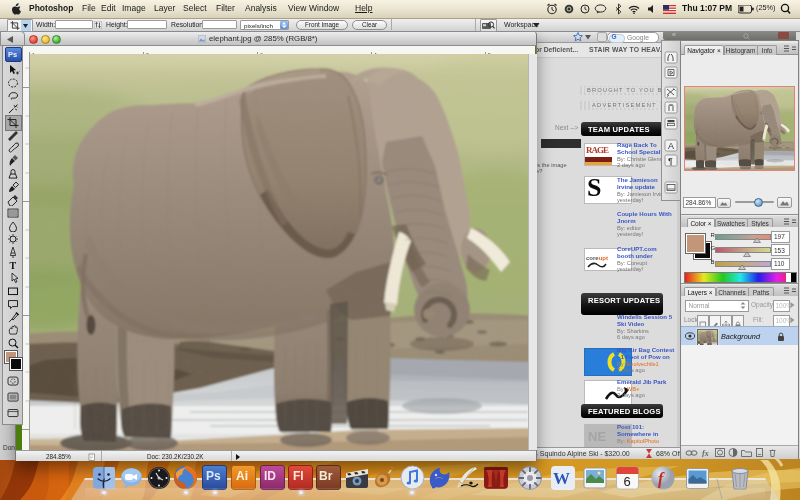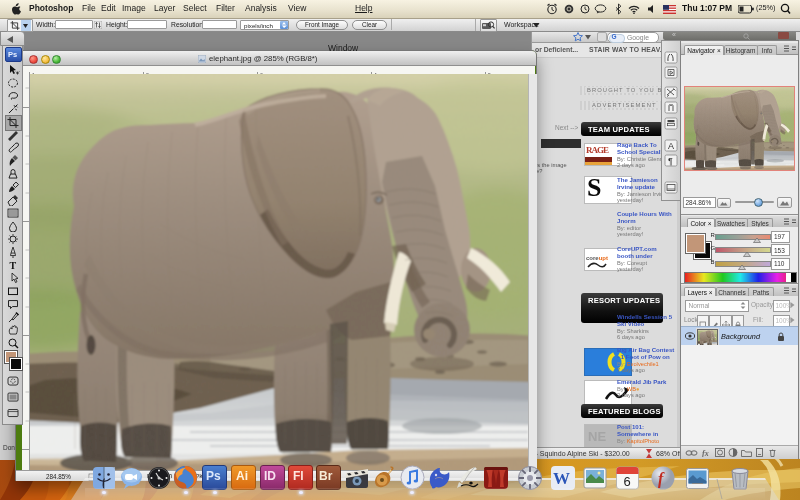--- a/index.html
+++ b/index.html
@@ -11,21 +11,21 @@
  border-bottom:1px solid #8a8a8a;z-index:40;}
 #optbar .lbl{position:absolute;top:3px;font-size:6.8px;color:#222;}
 #optbar .fld{position:absolute;top:2px;height:7px;background:#fff;border:1px solid #9a9a9a;border-radius:1px;}
 .pill{position:absolute;top:1.5px;height:8px;border:1px solid #8f8f8f;border-radius:5px;
  background:linear-gradient(#fdfdfd,#dcdcdc);font-size:6.3px;color:#222;text-align:center;}
 #desk{left:0;top:440px;width:800px;height:60px;z-index:1;}
 #dock{left:0;top:455px;width:800px;height:45px;z-index:60;}
 .dicon{position:absolute;}
 
 #docwin{left:15px;top:30px;width:520px;height:429px;background:#4d7c0f;border:1px solid #777;
- border-radius:5px 5px 0 0;box-shadow:0 8px 16px rgba(0,0,0,.42);z-index:20;margin-top:20px;}
+ border-radius:5px 5px 0 0;box-shadow:0 8px 16px rgba(0,0,0,.42);z-index:20;}
 #dtitle{position:absolute;left:0;top:0;width:100%;height:14px;border-radius:4px 4px 0 0;
  background:linear-gradient(#f0f0f0,#cfcfcf 70%,#c2c2c2);border-bottom:1px solid #8f8f8f;}
 .tl{position:absolute;top:3.5px;width:7px;height:7px;border-radius:50%;}
 #hruler{position:absolute;left:6px;top:15px;width:513px;height:8px;background:#f6f6f2;border-bottom:1px solid #9a9a9a;}
 #vruler{position:absolute;left:6px;top:23px;width:7px;height:396px;background:#f6f6f2;border-right:1px solid #9a9a9a;}
 #rcorner{position:absolute;left:0;top:15px;width:6px;height:8px;background:#e2e2e2;border-right:1px solid #aaa;border-bottom:1px solid #aaa;}
 #canvas{position:absolute;left:13.5px;top:23px;width:498px;height:396px;overflow:hidden;}
 #dscroll{position:absolute;left:511.5px;top:23px;width:8.5px;height:396px;background:#e7e7e7;border-left:1px solid #b5b5b5;}
 #dstatus{position:absolute;left:0;top:419px;width:520px;height:10px;background:linear-gradient(#f2f2f2,#d8d8d8);
  border-top:1px solid #9a9a9a;font-size:6.3px;color:#222;}
@@ -139,21 +139,21 @@
   <div class="bitem" style="left:85px;top:147px;width:50px;"><b>The Jamieson<br>Irvine update</b>By: Jamieson Irvine<br>yesterday!</div>
   <div class="bitem" style="left:85px;top:181px;width:50px;"><b>Couple Hours With<br>Jnorm</b>By: editor<br>yesterday!</div>
   <div class="bthumb" style="left:52px;top:218px;height:21px;">
     <span style="position:absolute;left:1px;top:6px;font-size:6px;font-weight:bold;color:#555;">core<span style="color:#e86a1a;">upt</span></span>
     <svg style="position:absolute;left:2px;top:12px" width="20" height="8">
         <path d="M1 6 Q6 0 11 4 T19 3" stroke="#222" stroke-width="1.5" fill="none"></path>
       </svg>
   </div>
   <div class="bitem" style="left:85px;top:216px;width:50px;"><b>CoreUPT.com<br>booth under</b>By: Coreupt<br>yesterday!</div>
 
-  <div class="hbar" style="left:49px;top:263px;width:82px;height:30px;">
+  <div class="hbar" style="left:49px;top:263px;width:82px;height:22px;">
       <span style="position:absolute;left:7px;top:2.5px;">RESORT UPDATES</span>
     </div>
   <div class="bitem" style="left:85px;top:284px;width:50px;"><b>Windells Session 5<br>Ski Video</b>By: Sharkins<br>6 days ago</div>
   <div class="bthumb" style="left:52px;top:318px;height:26px;background:#2a7edb;border-color:#2a6db8;">
     <svg width="27" height="26">
         <path d="M10 5 C4 8 4 18 10 21" stroke="#f0e020" stroke-width="4" fill="none"></path>
         <path d="M15 5 C21 8 21 18 15 21" stroke="#f0e020" stroke-width="4" fill="none"></path>
       </svg>
   </div>
   <div class="bitem" style="left:85px;top:317px;width:52px;"><b>Big Air Bag Contest<br>- 1 Foot of Pow on</b><span style="color:#888">By: </span><span style="color:#e86a1a;">Evolvechile1</span><br>7 days ago</div>
@@ -813,21 +813,21 @@
     </svg>
   <span class="mi" style="left:29px;font-weight:bold;">Photoshop</span>
   <span class="mi" style="left:82px;">File</span>
   <span class="mi" style="left:101px;">Edit</span>
   <span class="mi" style="left:122px;">Image</span>
   <span class="mi" style="left:154px;">Layer</span>
   <span class="mi" style="left:183px;">Select</span>
   <span class="mi" style="left:216px;">Filter</span>
   <span class="mi" style="left:245px;">Analysis</span>
   <span class="mi" style="left:288px;">View</span>
-  <span class="mi" style="left:328px;margin-top:40px;">Window</span>
+  <span class="mi" style="left:309px;">Window</span>
   <span class="mi" style="left:355px;text-decoration:underline;">Help</span>
   <svg class="mi" style="left:546px;top:3px" width="12" height="12" viewBox="0 0 12 12">
       <circle cx="6" cy="6.5" r="4.2" fill="none" stroke="#222" stroke-width="1.1"></circle>
       <path d="M6 4v2.7l1.8 1" stroke="#222" stroke-width="1" fill="none"></path>
       <path d="M1.5 2.5 3.5 1M10.5 2.5 8.5 1" stroke="#222" stroke-width="1.2"></path>
     </svg>
   <svg class="mi" style="left:564px;top:4px" width="10" height="10">
       <circle cx="5" cy="5" r="4.3" fill="#333"></circle>
       <circle cx="5" cy="5" r="2" fill="none" stroke="#e9e3cf" stroke-width=".8"></circle>
     </svg>

